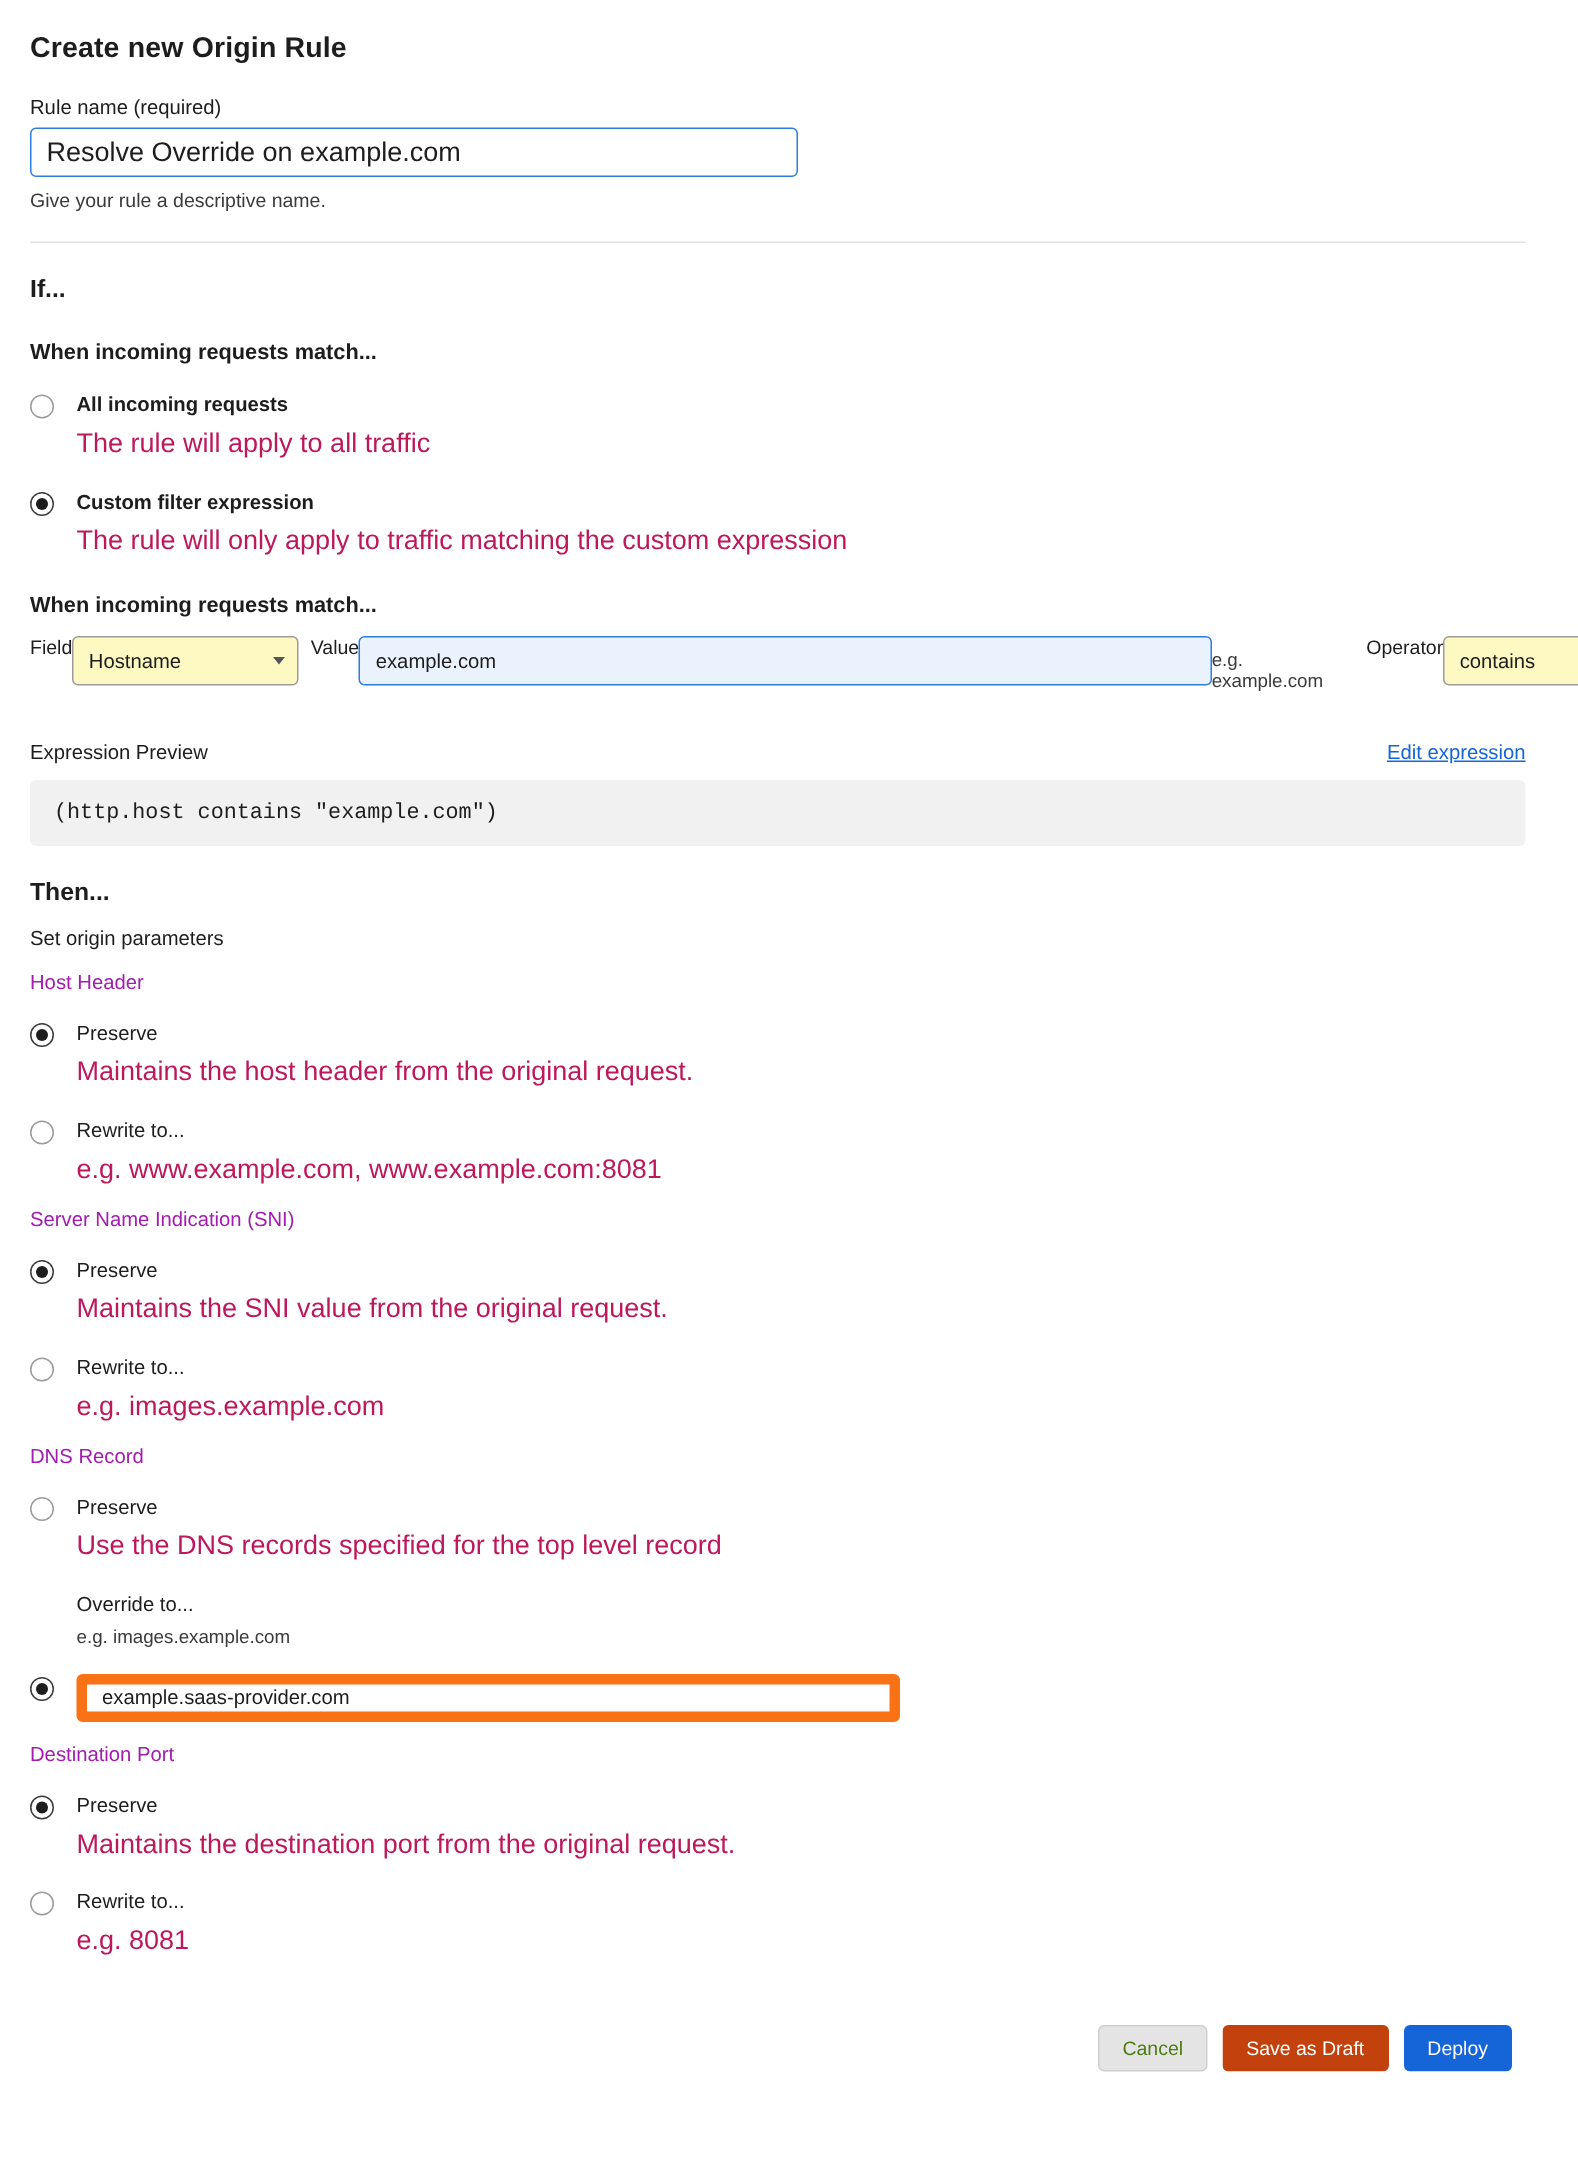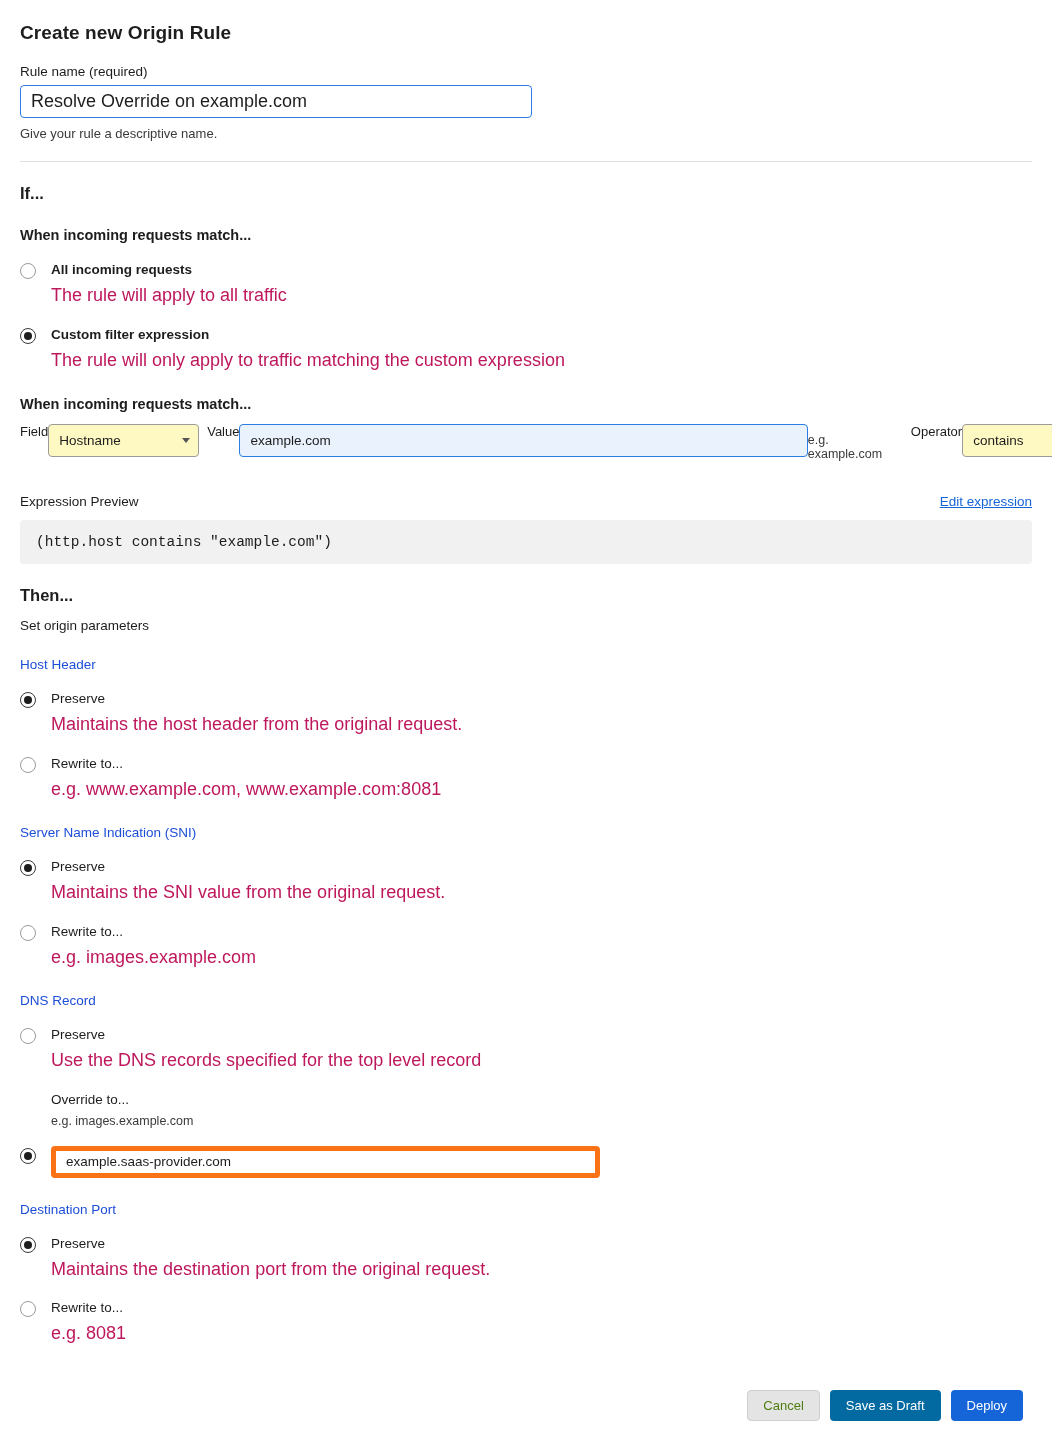--- a/index.html
+++ b/index.html
@@ -11,21 +11,21 @@
     color: #1d1d1d;
   }
   .page {
     width: 1052px;
     min-height: 1440px;
     position: relative;
     padding: 0;
     background: #fff;
   }
   .inner {
-    padding: 14px 20px 0 20px;
+    padding: 14px 35px 0 20px;
   }
   h1.page-title {
     font-size: 19px;
     font-weight: bold;
     margin: 8px 0 0 0;
     letter-spacing: 0.1px;
   }
   .field-label {
     font-size: 13.5px;
     color: #1d1d1d;
@@ -202,34 +202,34 @@
     background: #f1f1f1;
     border-radius: 4px;
     padding: 14px 16px;
     font-family: "Liberation Mono", monospace;
     font-size: 14.5px;
     color: #1d1d1d;
   }
 
   .group-label {
     font-size: 13.5px;
-    color: #1d4ed8;
-    margin-top: 24px;
+    color: #a21caf;
+    margin-top: 14px;
   }
 
   .override-block { margin-top: 18px; display: flex; align-items: flex-start; }
   .override-block .radio { margin-top: 57px; }
   .override-texts { line-height: 1.35; }
   .override-title { font-size: 13.5px; color: #1d1d1d; }
   .override-desc { font-size: 12.5px; color: #3a3a3a; margin-top: 4px; }
   .override-input {
     margin-top: 16px;
     width: 549px;
     height: 32px;
-    border: 5px solid #f97316;
+    border: 7px solid #f97316;
     border-radius: 4px;
     padding: 4px 10px;
     font-size: 13.5px;
     font-family: "Liberation Sans", sans-serif;
     color: #1d1d1d;
     background: #fff;
     outline: none;
   }
 
   .footer {
@@ -242,21 +242,21 @@
   .btn {
     height: 31px;
     border-radius: 4px;
     font-size: 13px;
     font-family: "Liberation Sans", sans-serif;
     padding: 0 15px;
     cursor: pointer;
     border: 1px solid transparent;
   }
   .btn-cancel { background: #e4e4e4; border-color: #cfcfcf; color: #4d7c0f; }
-  .btn-draft { background: #0369a1; color: #fff; }
+  .btn-draft { background: #c2410c; color: #fff; }
   .btn-deploy { background: #1565d8; color: #fff; }
 </style>
 </head>
 <body>
 
 <div class="page">
   <div class="inner">
 
     <h1 class="page-title">Create new Origin Rule</h1>
 

